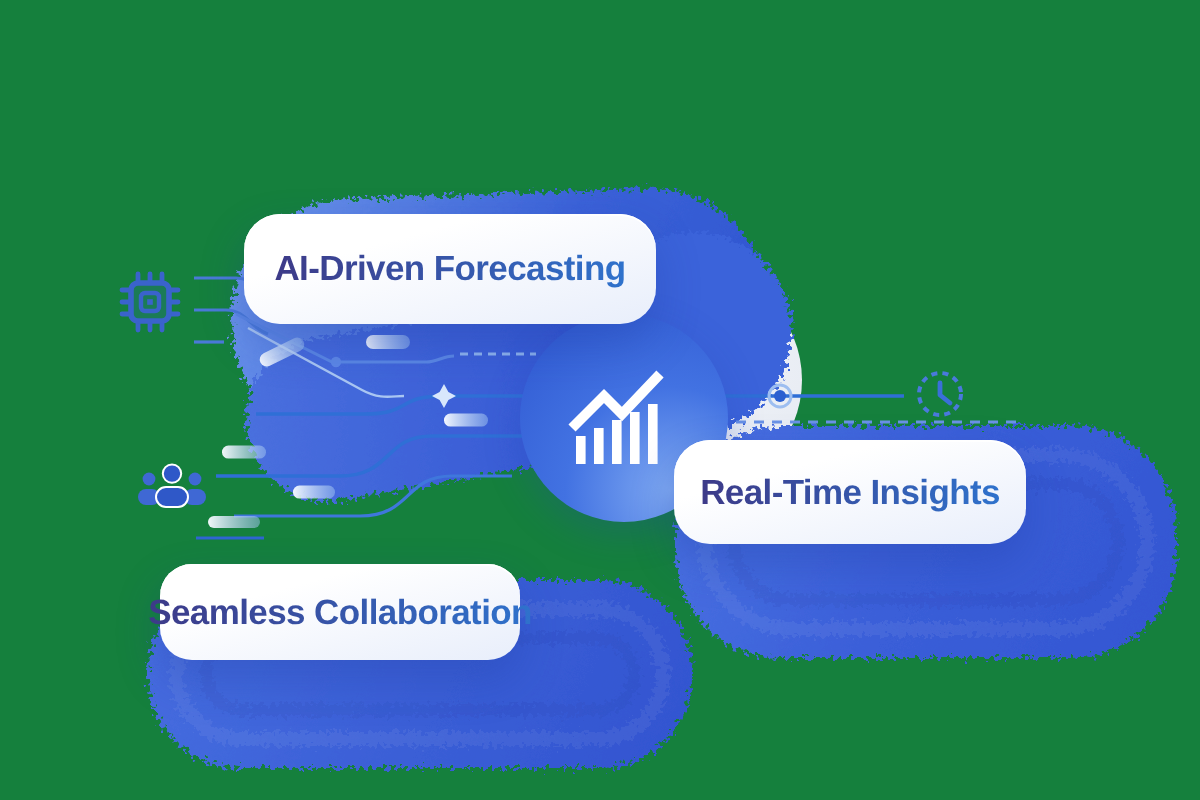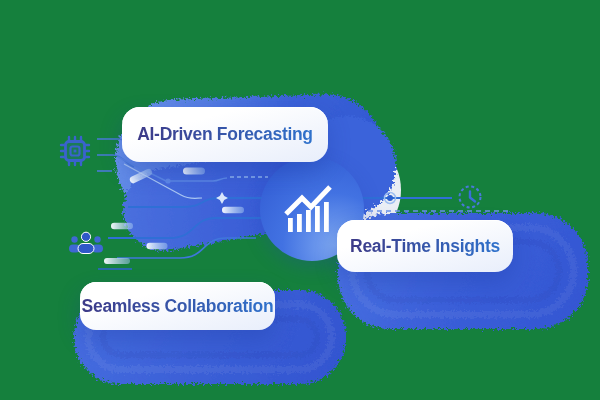--- a/index.html
+++ b/index.html
@@ -38,21 +38,21 @@
     background:radial-gradient(circle at 72% 85%, #7fa9f2 0%, #4272e2 45%, #2e57d0 100%);
     display:flex;align-items:center;justify-content:center;
     box-shadow:0 6px 18px rgba(40,70,180,0.25);}
 
   
   .card{border-radius:18px;display:flex;align-items:center;justify-content:center;
     background:linear-gradient(165deg,#ffffff 30%,#e8eefb 100%);
     box-shadow:0 10px 22px rgba(30,60,160,0.30), inset 0 1px 0 #ffffff;}
   .card-1{left:122px;top:107px;width:206px;height:55px;}
   .card-2{left:337px;top:220px;width:176px;height:52px;}
-  .card-3{left:80px;top:282px;width:195px;height:48px;border-radius:16px;}
+  .card-3{left:80px;top:282px;width:180px;height:48px;border-radius:16px;}
   .card-label{font-size:17.5px;font-weight:bold;letter-spacing:-0.3px;
     color:#35509f;white-space:nowrap;}
   @supports (-webkit-background-clip: text) {
     .card-label{
       background:linear-gradient(90deg,#3d3a88 0%,#2f72cc 100%);
       -webkit-background-clip:text;background-clip:text;color:transparent;}
   }
 
   svg{display:block;}
   .deco{left:0;top:0;}

